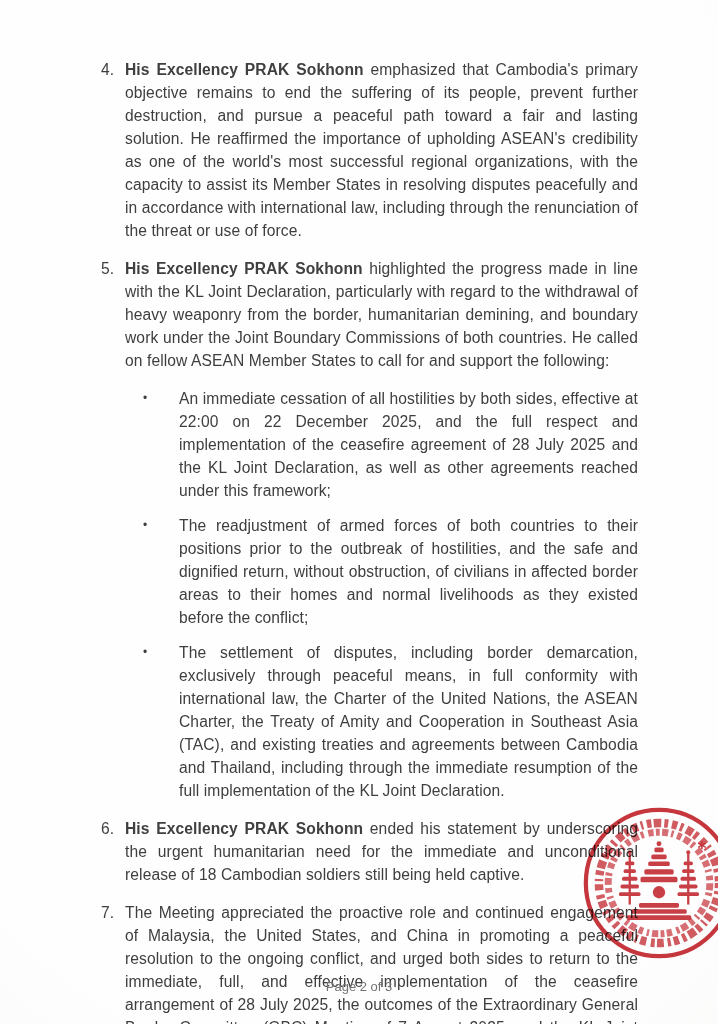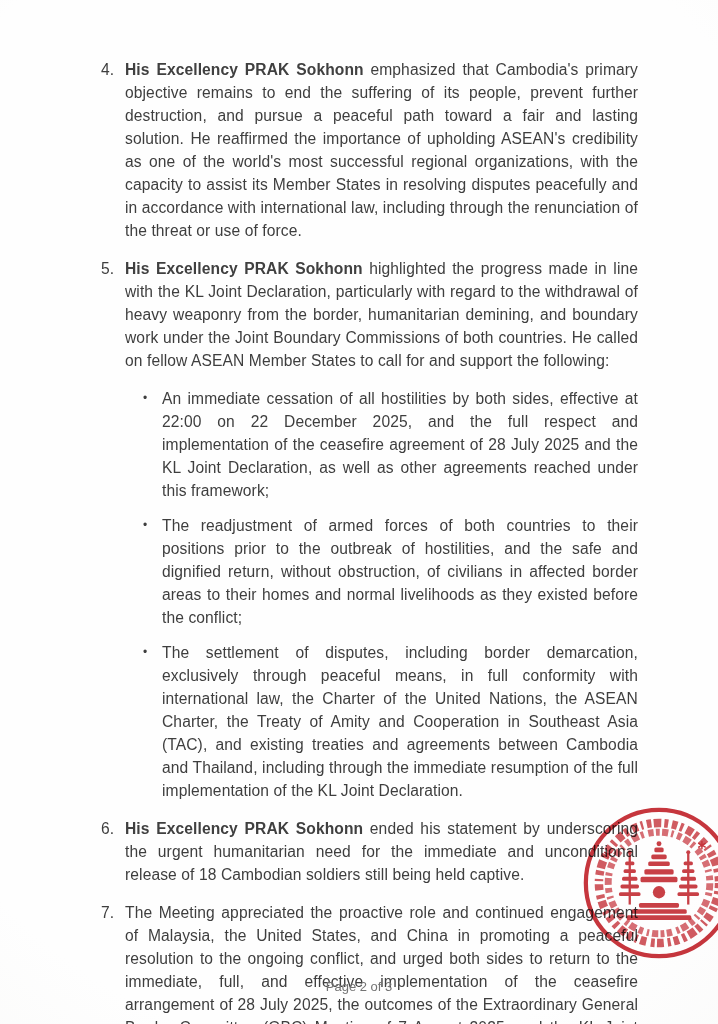--- a/index.html
+++ b/index.html
@@ -52,20 +52,21 @@
   }
   .bullet .marker {
     flex: none;
     width: 19px;
     font-size: 12px;
     line-height: 23px;
   }
   .bullet .body {
     flex: 1;
     text-align: justify;
+    margin-left: 17px;
   }
   .footer {
     position: absolute;
     left: 0;
     right: 0;
     top: 979px;
     text-align: center;
     font-size: 13px;
     color: #737373;
   }

